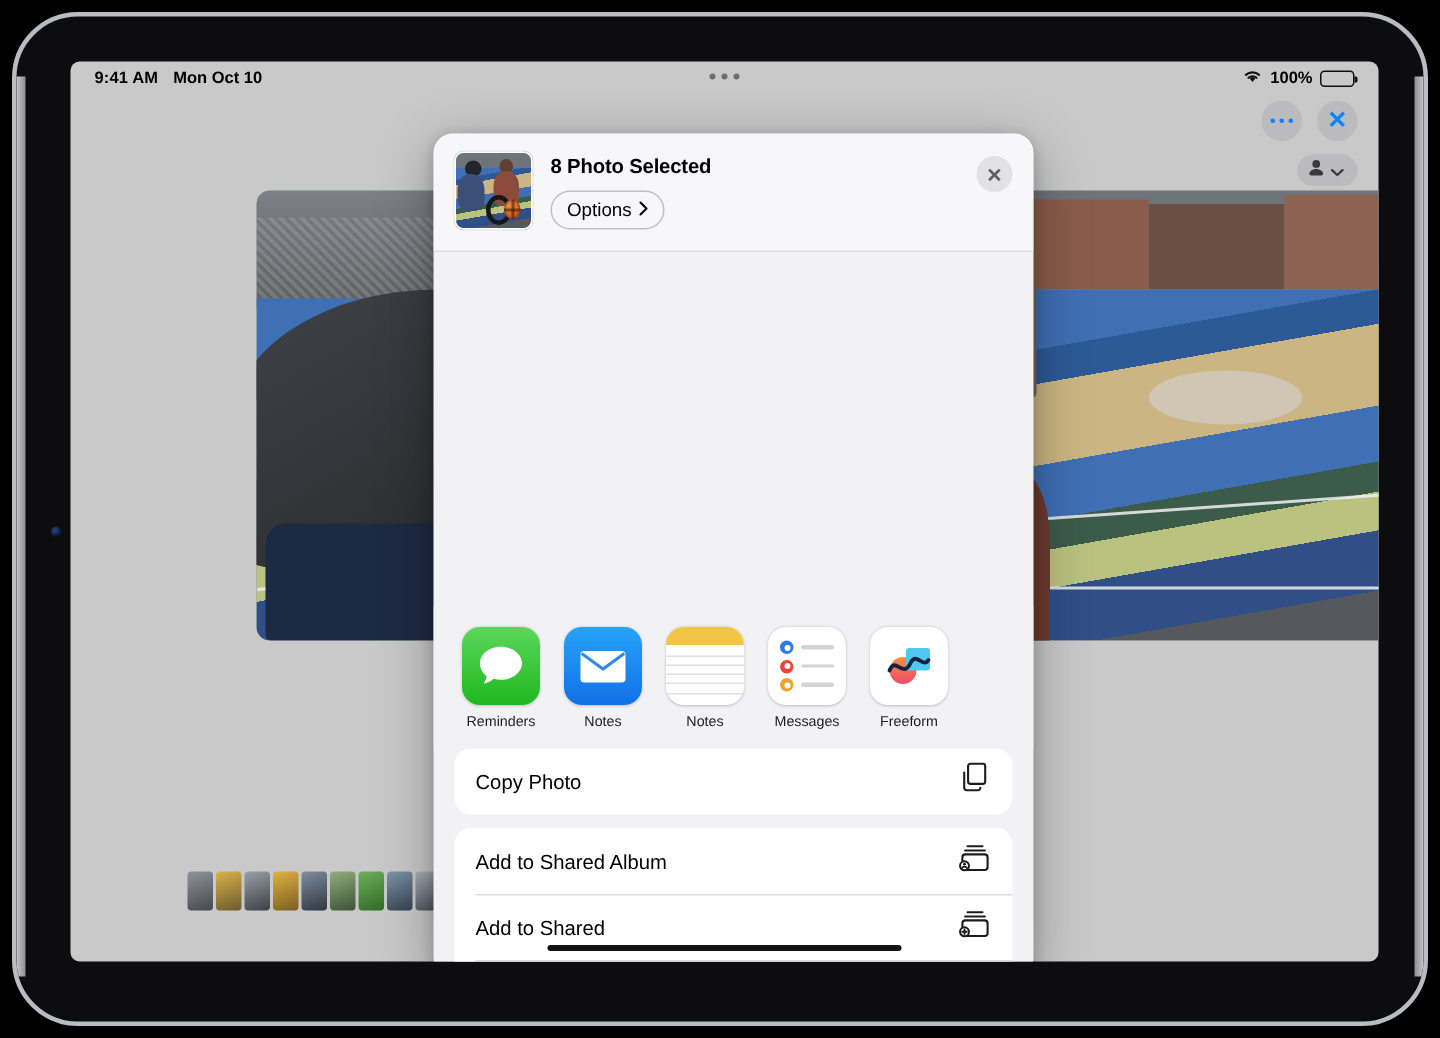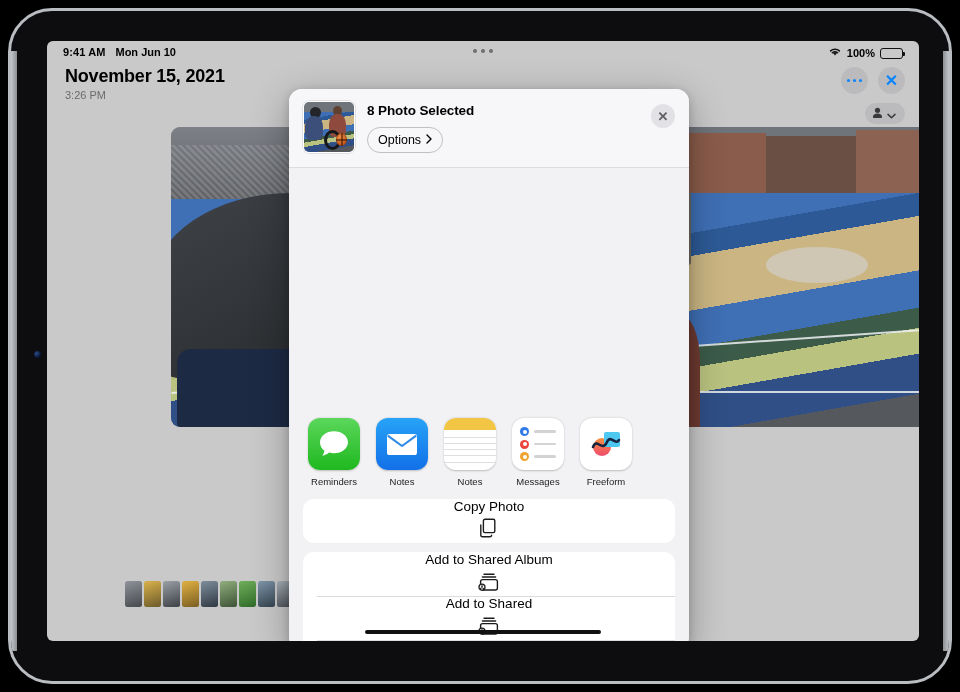--- a/index.html
+++ b/index.html
@@ -56,21 +56,21 @@
     display: flex; align-items: center;
     padding: 0 16px;
     color: #000;
     font-size: 11px;
     font-weight: bold;
     z-index: 30;
   }
   .status-left { display: flex; align-items: center; gap: 10px; }
   .status-right {
     margin-left: auto;
-    display: flex; align-items: flex-end; gap: 5px;
+    display: flex; align-items: center; gap: 5px;
   }
   .status-time { letter-spacing: .1px; }
   .status-date { font-weight: bold; }
   .wifi-icon { display: block; }
   .battery-pct { font-size: 11px; font-weight: bold; }
   .battery-icon {
     width: 23px; height: 11px;
     border: 1.3px solid #111;
     border-radius: 3px;
     position: relative;
@@ -332,21 +332,20 @@
     background: #fff;
     border-radius: 11px;
     margin-bottom: 9px;
     overflow: hidden;
   }
   .action-row {
     height: 44px;
     display: flex; align-items: center;
     padding: 0 14px;
     position: relative;
-    flex-direction: column;
   }
   .action-row + .action-row::before {
     content: ""; position: absolute; left: 14px; right: 0; top: 0;
     height: .5px; background: rgba(60,60,67,.18);
   }
   .action-label { font-size: 13.5px; color: #000; flex: 1; }
   .action-icon { color: #1c1c1e; display: block; flex: 0 0 auto; }
 
   
   .filmstrip {
@@ -388,45 +387,41 @@
 <div class="device-frame">
   <div class="frame-sheen-left"></div>
   <div class="frame-sheen-right"></div>
   <div class="camera-dot"></div>
 
   <div class="screen">
 
     <div class="status-bar">
       <div class="status-left">
         <span class="status-time">9:41 AM</span>
-        <span class="status-date">Mon Jun 10</span>
+        <span class="status-date">Mon Oct 10</span>
       </div>
       <div class="status-right">
         <span class="wifi-icon">
           <svg width="14" height="11" viewBox="0 0 14 11" fill="none">
             <path d="M7 9.6 L9 7.1 A3.2 3.2 0 0 0 5 7.1 Z" fill="#111"></path>
             <path d="M2.6 4.9 A6.6 6.6 0 0 1 11.4 4.9" stroke="#111" stroke-width="1.5" fill="none" stroke-linecap="round"></path>
             <path d="M4.3 6.8 A4.2 4.2 0 0 1 9.7 6.8" stroke="#111" stroke-width="1.4" fill="none" stroke-linecap="round"></path>
           </svg>
         </span>
         <span class="battery-pct">100%</span>
         <span class="battery-icon"><span class="battery-fill"></span></span>
       </div>
     </div>
 
     <div class="multitask-handle">
       <i></i>
         <i></i>
         <i></i>
     </div>
 
-    <div class="viewer-header">
-      <div class="header-title">November 15, 2021</div>
-      <div class="header-sub">3:26 PM</div>
-    </div>
 
     <div class="header-actions">
       <div class="circle-btn dots-btn">
         <i></i>
           <i></i>
           <i></i>
       </div>
       <div class="circle-btn">
         <span class="close-x">✕</span>
       </div>

